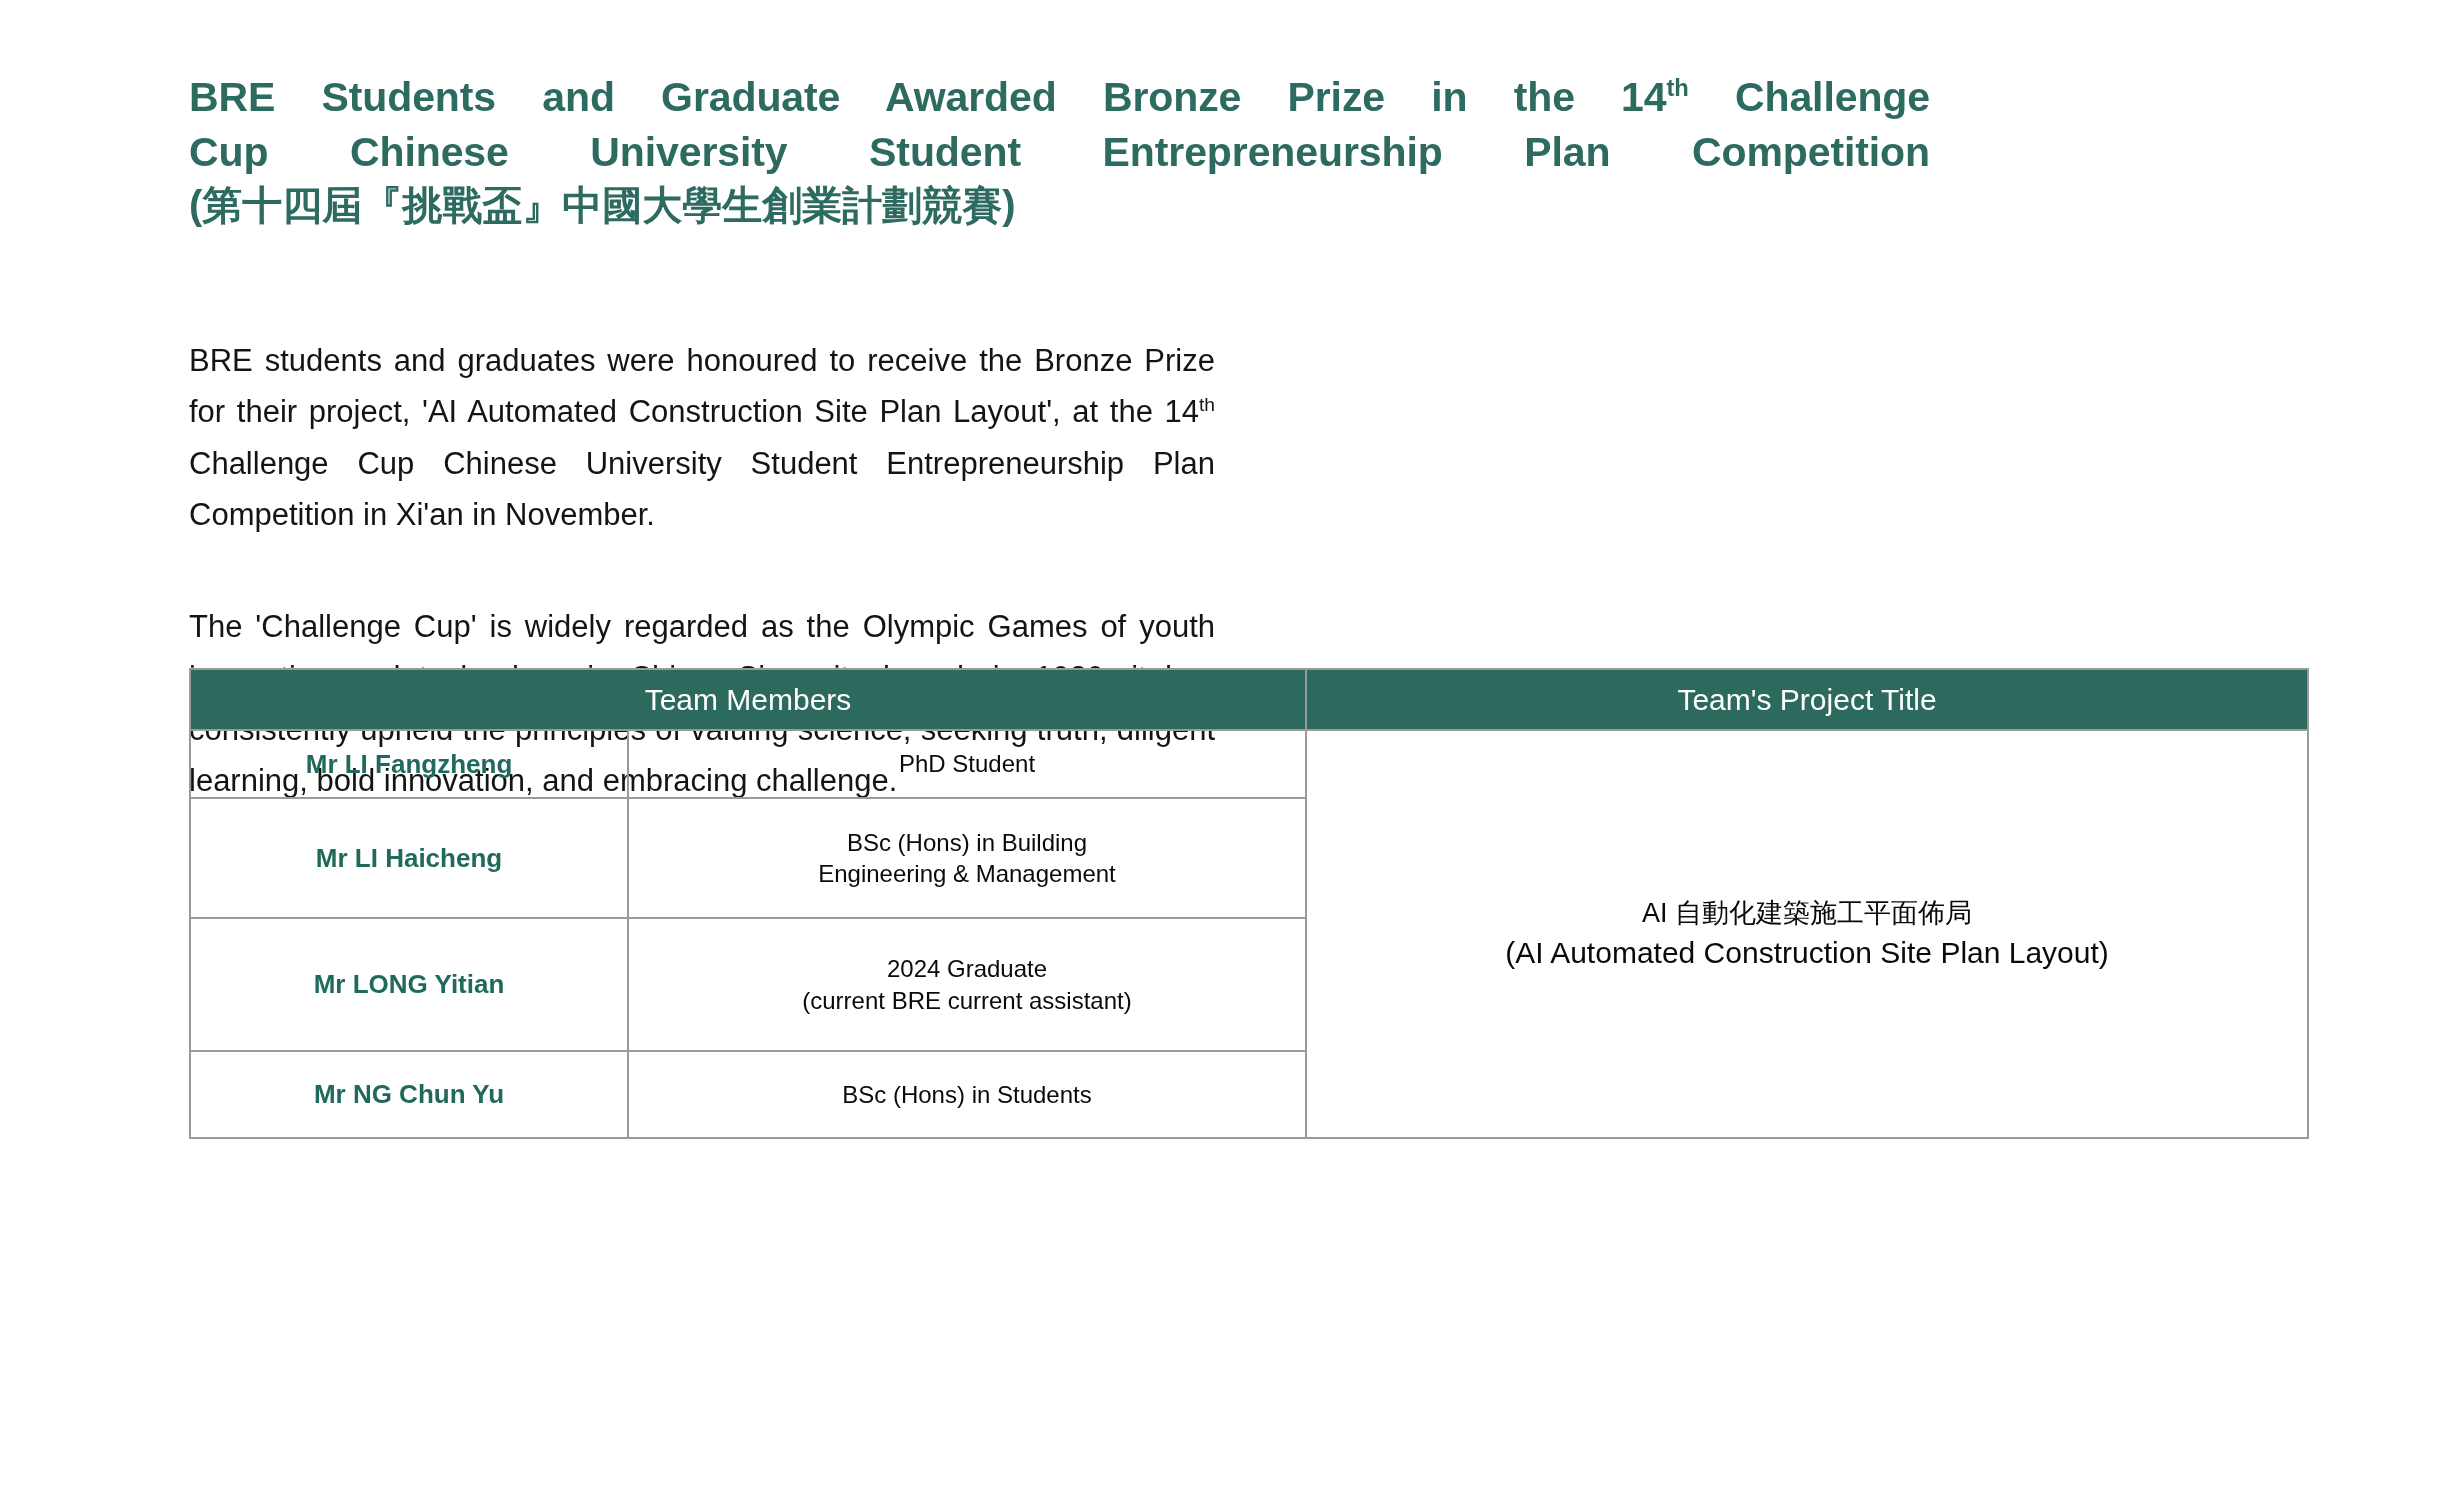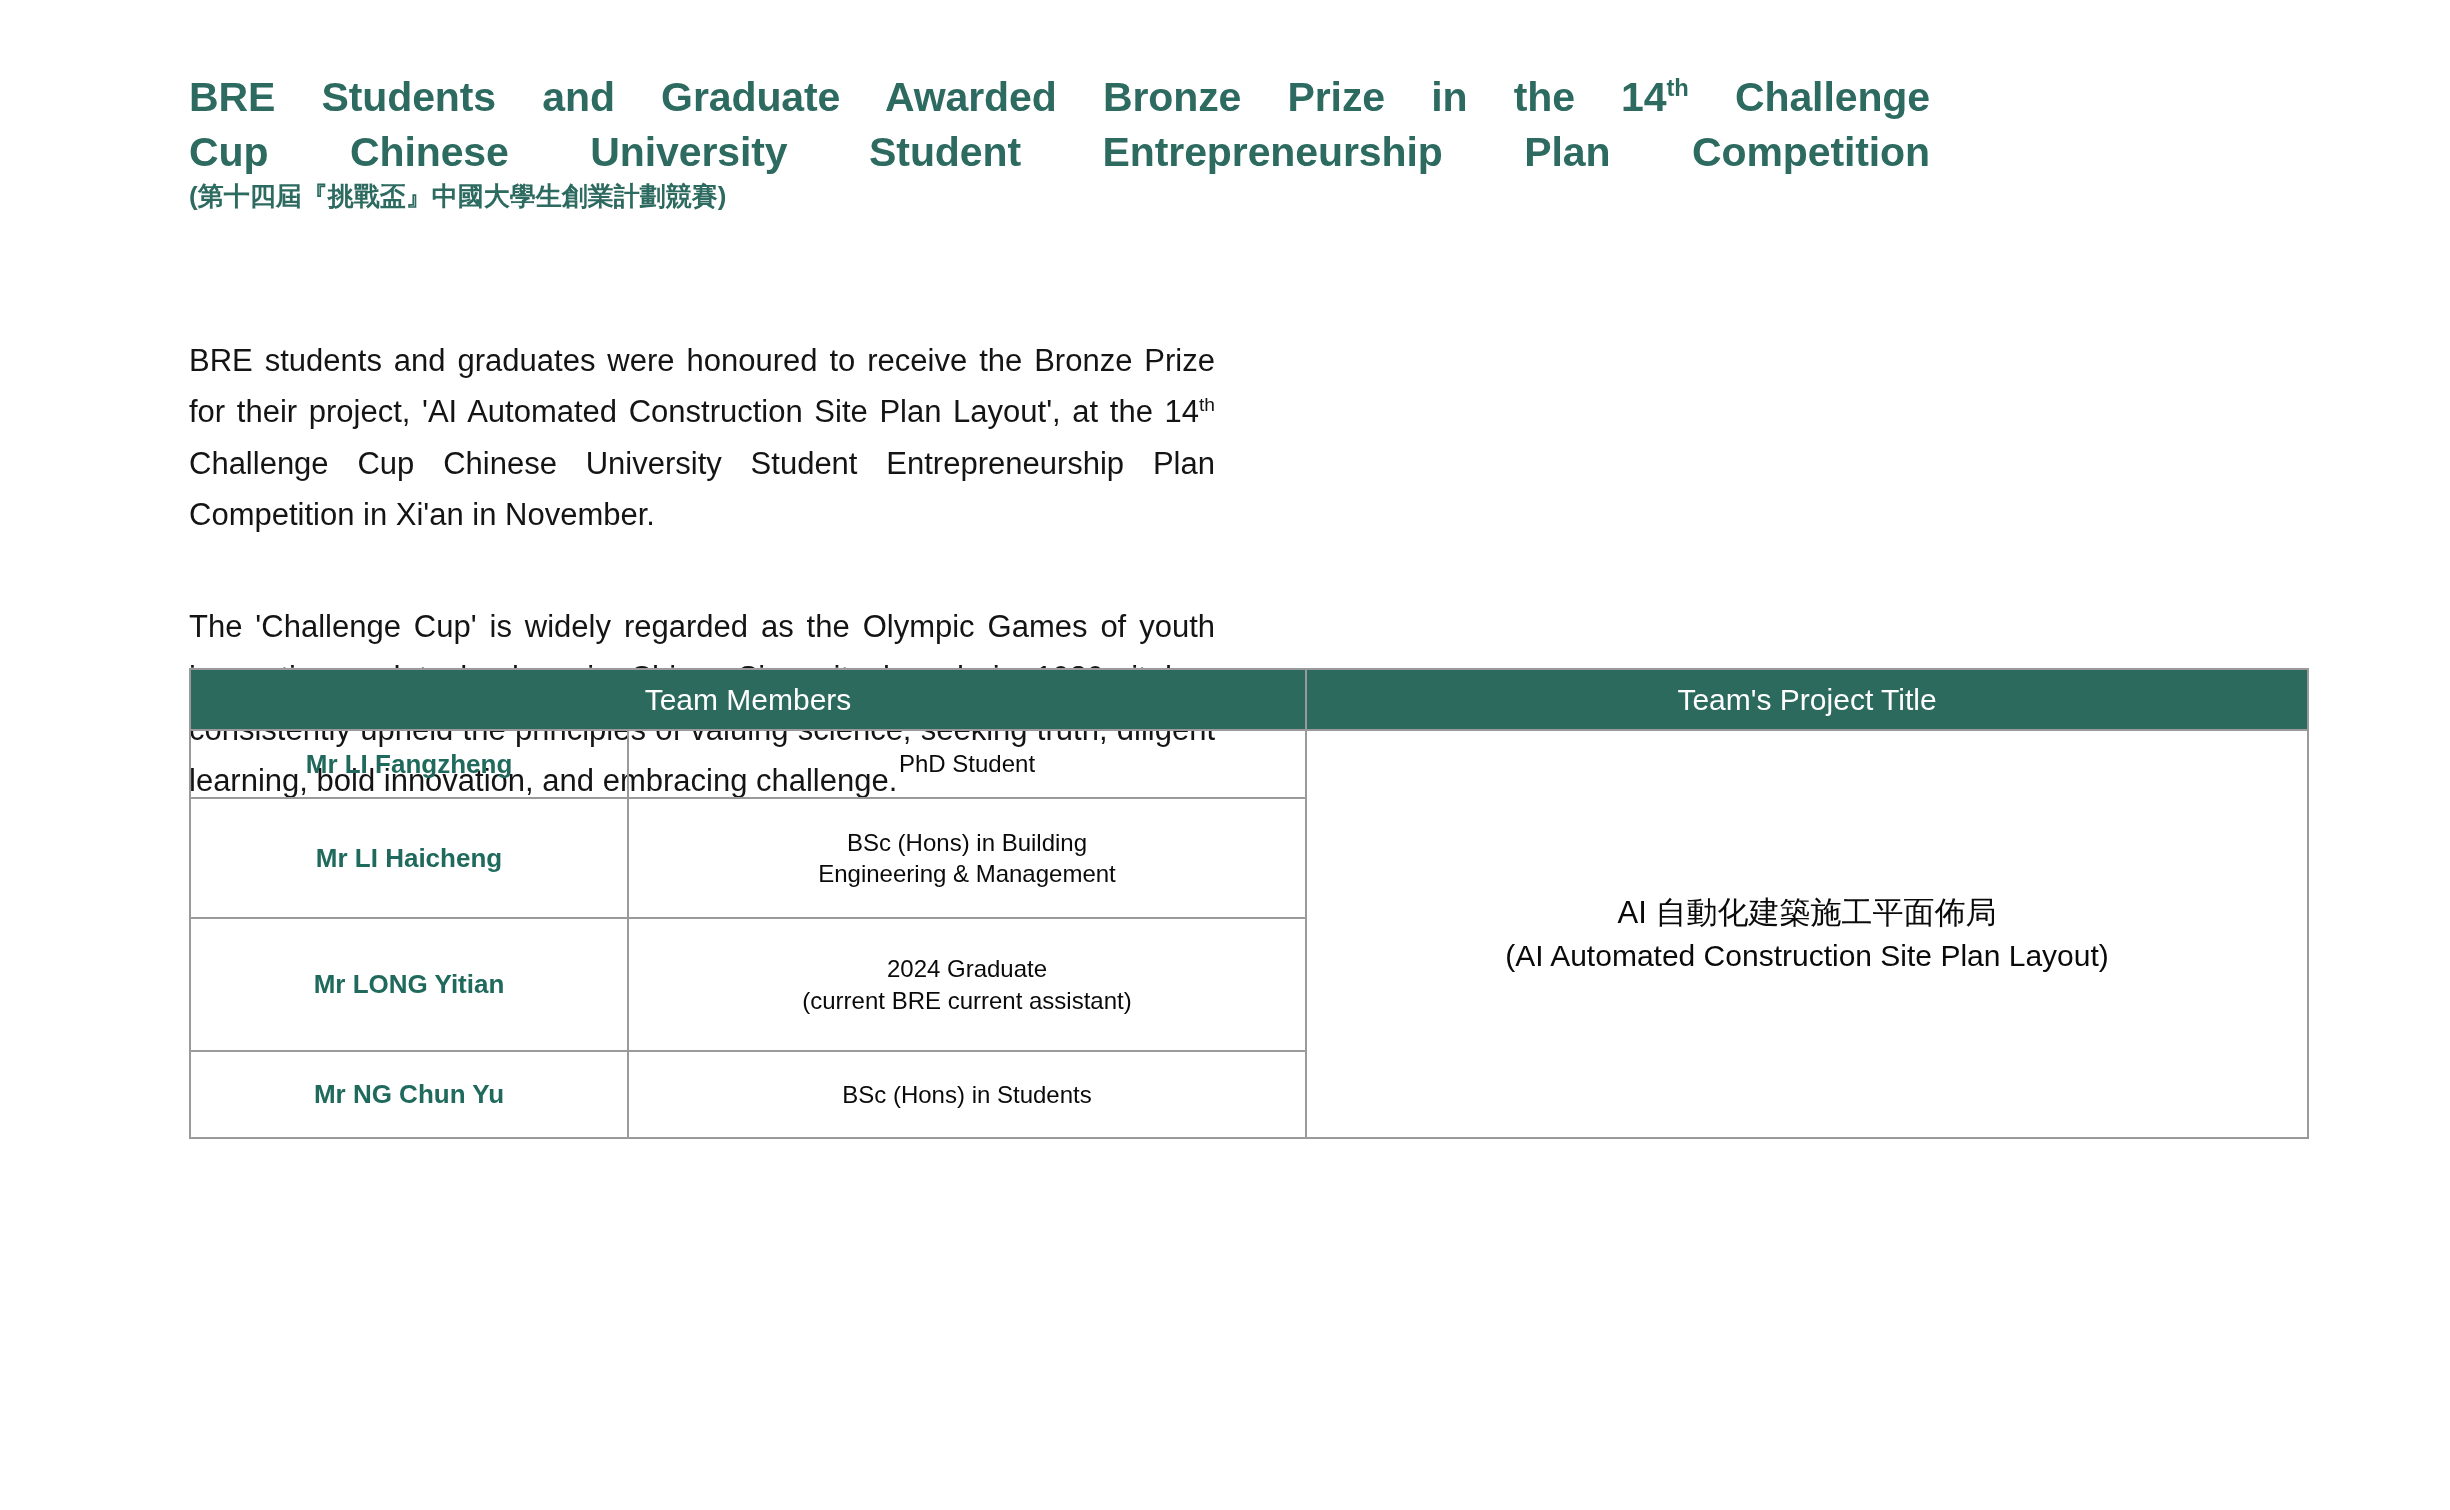--- a/index.html
+++ b/index.html
@@ -46,21 +46,21 @@
     white-space: normal;
     width: 1741px;
   }
   .title-line .sup {
     font-size: 0.58em;
     vertical-align: super;
     line-height: 0;
     font-weight: 700;
   }
   .title-cn {
-    font-size: 26px;
+    font-size: 40px;
     font-weight: 700;
     line-height: 1.33;
     color: #2d6a60;
     white-space: nowrap;
   }
 
   
   .cols {
     position: absolute;
     left: 189px;
@@ -138,21 +138,21 @@
     font-weight: 400;
     font-size: 30px;
     line-height: 1.42;
     padding: 0 15px;
   }
   tr.r1 td { height: 66px; }
   tr.r2 td { height: 118px; }
   tr.r3 td { height: 131px; }
   tr.r4 td { height: 85px; }
 
-  .cn-proj { font-size: 31px; text-align: center; }
+  .cn-proj { font-size: 27px; text-align: center; }
 </style>
 </head>
 <body>
 
 <div class="page">
 
   <div class="title-block">
     <div class="title-line justify"><span>BRE Students and Graduate Awarded Bronze Prize in the 14</span><span class="sup">th</span><span> Challenge</span></div>
     <div class="title-line justify">Cup Chinese University Student Entrepreneurship Plan Competition</div>
     <div class="title-cn">(第十四屆『挑戰盃』中國大學生創業計劃競賽)</div>

